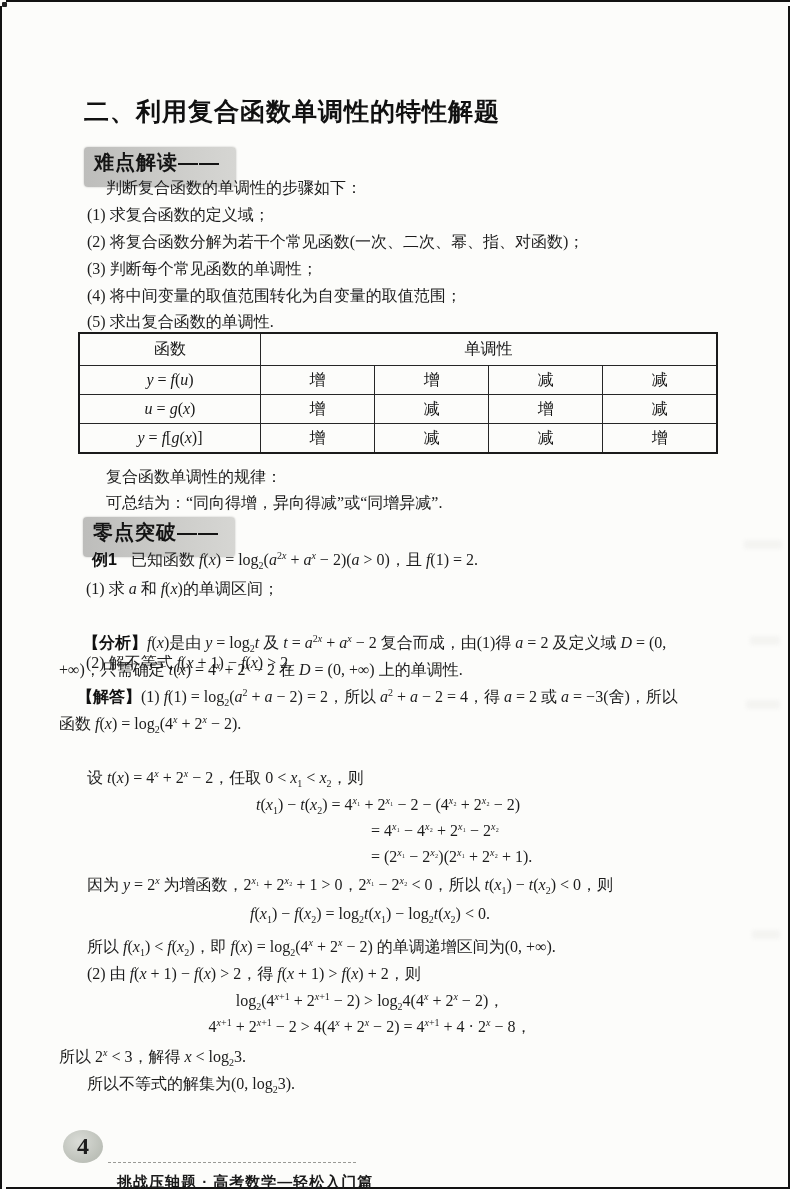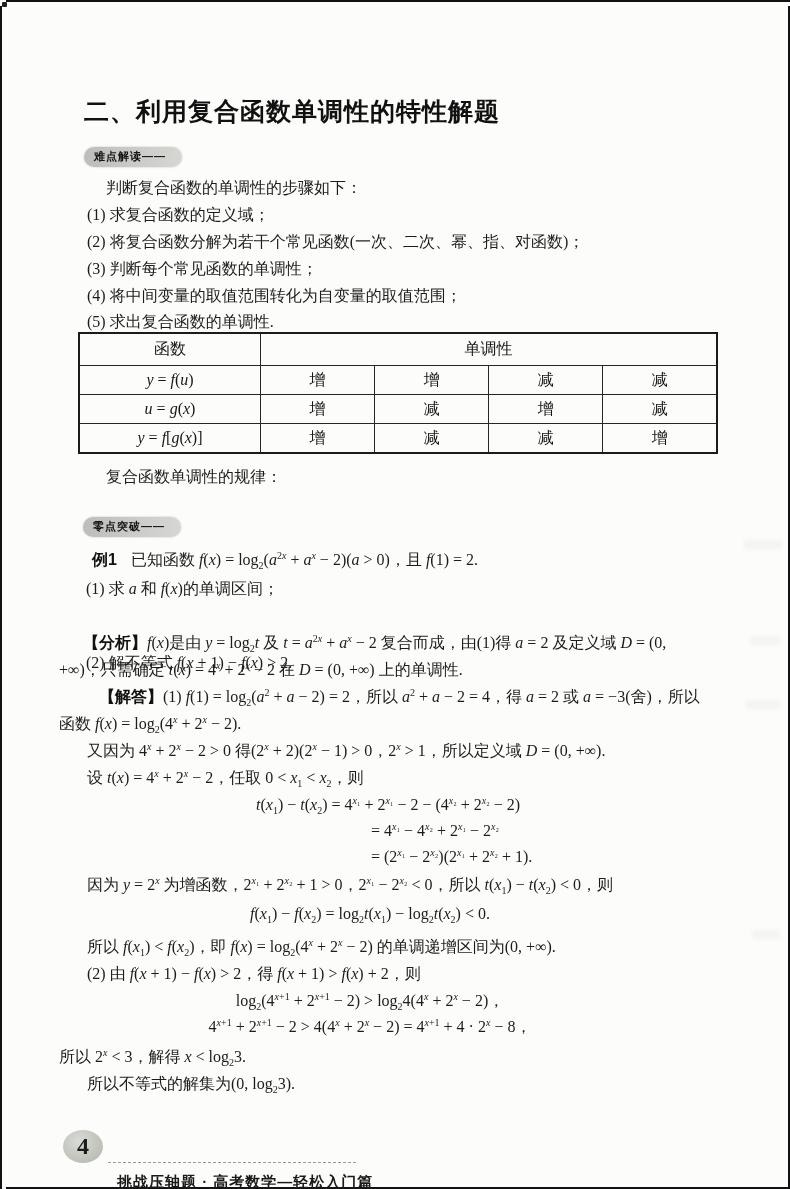--- a/index.html
+++ b/index.html
@@ -20,23 +20,23 @@
   .corner-dot{position:absolute;left:2px;top:2px;width:5px;height:5px;background:#222;border-radius:1px;}
 
   .abs{position:absolute;white-space:nowrap;}
 
   .title{
     font-family:"Liberation Sans","DejaVu Sans",sans-serif;
     font-weight:700;font-size:25px;letter-spacing:1px;color:#111;
   }
   .pill{
     font-family:"Liberation Sans","DejaVu Sans",sans-serif;
-    font-weight:700;font-size:11px;color:#141414;
+    font-weight:700;font-size:20px;color:#141414;
     background:linear-gradient(90deg,#bdbdbb,#cfcfcc 70%,#d6d6d3);
-    border-radius:11px;padding:2px 16px 3px 10px;letter-spacing:1px;
+    border-radius:4px;padding:2px 16px 11px 10px;letter-spacing:1px;
     box-shadow:0 0 2px rgba(0,0,0,.25);
   }
   .body-line{font-size:16px;line-height:22px;}
   .lbl{font-family:"Liberation Sans","DejaVu Sans",sans-serif;font-weight:700;color:#111;}
   .exlbl{margin-right:14px;}
   .center-line{text-align:center;}
 
   sup,sub{line-height:0;}
   sup{font-size:10px;vertical-align:super;}
   sub{font-size:10px;vertical-align:sub;}
@@ -120,39 +120,39 @@
         <td class="c1"><i>y</i> = <i>f</i>[<i>g</i>(<i>x</i>)]</td>
         <td class="cv">增</td>
         <td class="cv">减</td>
         <td class="cv">减</td>
         <td class="cv">增</td>
       </tr>
     </tbody>
   </table>
 
   <div class="abs body-line" style="left:106px;top:466px;">复合函数单调性的规律：</div>
+  <div class="abs body-line" style="left:106px;top:492px;">可总结为：“同向得增，异向得减”或“同增异减”.</div>
 
   <div class="abs pill" style="left:83px;top:517px;">零点突破——</div>
 
   <div class="abs body-line" style="left:92px;top:549px;">
     <span class="lbl exlbl">例1</span><span>已知函数 <i>f</i>(<i>x</i>) = log<sub>2</sub>(<i>a</i><sup>2<i>x</i></sup> + <i>a</i><sup><i>x</i></sup> − 2)(<i>a</i> &gt; 0)，且 <i>f</i>(1) = 2.</span>
   </div>
   <div class="abs body-line" style="left:86px;top:578px;">(1) 求 <i>a</i> 和 <i>f</i>(<i>x</i>)的单调区间；</div>
   <div class="abs body-line" style="left:86px;top:605px;margin-top:47px;">(2) 解不等式 <i>f</i>(<i>x</i> + 1) − <i>f</i>(<i>x</i>) &gt; 2.</div>
 
   <div class="abs body-line" style="left:83px;top:632px;">
     <span class="lbl">【分析】</span><span><i>f</i>(<i>x</i>)是由 <i>y</i> = log<sub>2</sub><i>t</i> 及 <i>t</i> = <i>a</i><sup>2<i>x</i></sup> + <i>a</i><sup><i>x</i></sup> − 2 复合而成，由(1)得 <i>a</i> = 2 及定义域 <i>D</i> = (0,</span>
   </div>
   <div class="abs body-line" style="left:59px;top:659px;">+∞)，只需确定 <i>t</i>(<i>x</i>) = 4<sup><i>x</i></sup> + 2<sup><i>x</i></sup> − 2 在 <i>D</i> = (0, +∞) 上的单调性.</div>
 
-  <div class="abs body-line" style="left:99px;top:686px;">
+  <div class="abs body-line" style="left:77px;top:686px;">
     <span class="lbl">【解答】</span><span>(1) <i>f</i>(1) = log<sub>2</sub>(<i>a</i><sup>2</sup> + <i>a</i> − 2) = 2，所以 <i>a</i><sup>2</sup> + <i>a</i> − 2 = 4，得 <i>a</i> = 2 或 <i>a</i> = −3(舍)，所以</span>
   </div>
   <div class="abs body-line" style="left:59px;top:713px;">函数 <i>f</i>(<i>x</i>) = log<sub>2</sub>(4<sup><i>x</i></sup> + 2<sup><i>x</i></sup> − 2).</div>
-  <div class="abs body-line" style="left:87px;top:740px;">又因为 4<sup><i>x</i></sup> + 2<sup><i>x</i></sup> − 2 &gt; 0 得(2<sup><i>x</i></sup> + 2)(2<sup><i>x</i></sup> − 1) &gt; 0，2<sup><i>x</i></sup> &gt; 1，所以定义域 <i>D</i> = (0, +∞).</div>
   <div class="abs body-line" style="left:87px;top:767px;">设 <i>t</i>(<i>x</i>) = 4<sup><i>x</i></sup> + 2<sup><i>x</i></sup> − 2，任取 0 &lt; <i>x</i><sub>1</sub> &lt; <i>x</i><sub>2</sub>，则</div>
 
   <div class="abs body-line" style="left:256px;top:794px;"><i>t</i>(<i>x</i><sub>1</sub>) − <i>t</i>(<i>x</i><sub>2</sub>) = 4<sup><i>x</i>₁</sup> + 2<sup><i>x</i>₁</sup> − 2 − (4<sup><i>x</i>₂</sup> + 2<sup><i>x</i>₂</sup> − 2)</div>
   <div class="abs body-line" style="left:371px;top:820px;">= 4<sup><i>x</i>₁</sup> − 4<sup><i>x</i>₂</sup> + 2<sup><i>x</i>₁</sup> − 2<sup><i>x</i>₂</sup></div>
   <div class="abs body-line" style="left:371px;top:846px;">= (2<sup><i>x</i>₁</sup> − 2<sup><i>x</i>₂</sup>)(2<sup><i>x</i>₁</sup> + 2<sup><i>x</i>₂</sup> + 1).</div>
 
   <div class="abs body-line" style="left:87px;top:874px;">因为 <i>y</i> = 2<sup><i>x</i></sup> 为增函数，2<sup><i>x</i>₁</sup> + 2<sup><i>x</i>₂</sup> + 1 &gt; 0，2<sup><i>x</i>₁</sup> − 2<sup><i>x</i>₂</sup> &lt; 0，所以 <i>t</i>(<i>x</i><sub>1</sub>) − <i>t</i>(<i>x</i><sub>2</sub>) &lt; 0，则</div>
   <div class="abs body-line center-line" style="left:30px;top:903px;width:680px;"><i>f</i>(<i>x</i><sub>1</sub>) − <i>f</i>(<i>x</i><sub>2</sub>) = log<sub>2</sub><i>t</i>(<i>x</i><sub>1</sub>) − log<sub>2</sub><i>t</i>(<i>x</i><sub>2</sub>) &lt; 0.</div>
   <div class="abs body-line" style="left:87px;top:936px;">所以 <i>f</i>(<i>x</i><sub>1</sub>) &lt; <i>f</i>(<i>x</i><sub>2</sub>)，即 <i>f</i>(<i>x</i>) = log<sub>2</sub>(4<sup><i>x</i></sup> + 2<sup><i>x</i></sup> − 2) 的单调递增区间为(0, +∞).</div>
   <div class="abs body-line" style="left:87px;top:963px;">(2) 由 <i>f</i>(<i>x</i> + 1) − <i>f</i>(<i>x</i>) &gt; 2，得 <i>f</i>(<i>x</i> + 1) &gt; <i>f</i>(<i>x</i>) + 2，则</div>

